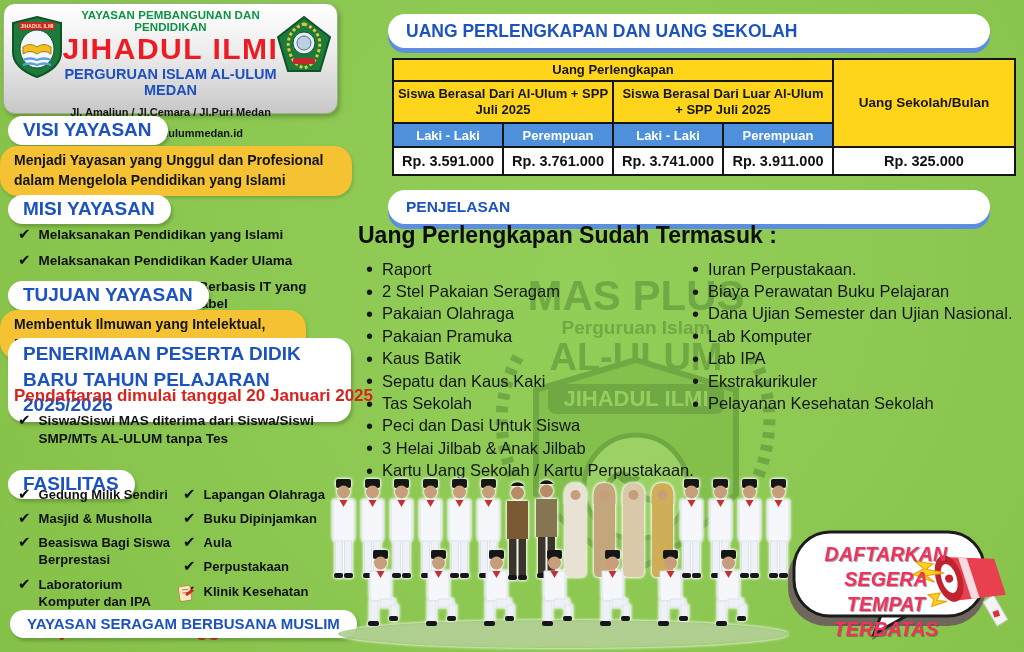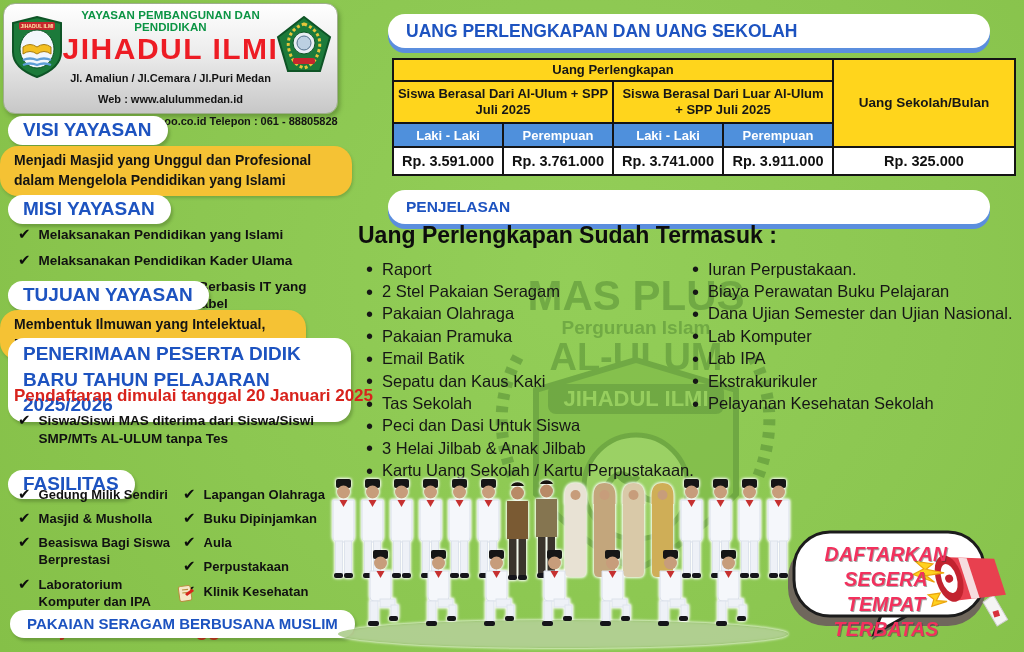--- a/index.html
+++ b/index.html
@@ -89,35 +89,36 @@
       <rect x="8" y="6" width="36" height="8" rx="2" fill="#c6262c"></rect>
       <text x="26" y="12" font-size="5" fill="#ffe9a8" text-anchor="middle" font-weight="bold">JIHADUL ILMI</text>
       <ellipse cx="26" cy="33" rx="17" ry="19" fill="#f2f7fb" stroke="#0e5426"></ellipse>
       <path d="M12,31 Q19,26 26,31 Q33,26 40,31 V38 Q33,33 26,38 Q19,33 12,38 Z" fill="#f3c022" stroke="#a87d10"></path>
       <path d="M12,44 Q19,41 26,44 Q33,41 40,44" stroke="#5e9fd6" fill="none" stroke-width="2.4"></path>
       <path d="M12,49 Q19,46 26,49 Q33,46 40,49" stroke="#5e9fd6" fill="none" stroke-width="2.4"></path>
     </svg>
     <div class="header-text">
       <div class="h-foundation">YAYASAN PEMBANGUNAN DAN PENDIDIKAN</div>
       <div class="h-name">JIHADUL ILMI</div>
+      <div class="h-school">PERGURUAN ISLAM AL-ULUM MEDAN</div>
       <div class="h-addr">Jl. Amaliun / Jl.Cemara / Jl.Puri Medan</div>
       <div class="h-addr">Web : www.alulummedan.id</div>
       <div class="h-addr">Email : alulum@yahoo.co.id Telepon : 061 - 88805828</div>
     </div>
     <svg class="logo right" width="56" height="62" viewBox="0 0 56 62">
       <path d="M28,1 L54,21 L44,55 H12 L2,21 Z" fill="#1c7a3a" stroke="#0e5426" stroke-width="2"></path>
       <path d="M28,8 C40,12 46,22 43,34 C40,46 34,50 28,52 C22,50 16,46 13,34 C10,22 16,12 28,8 Z" fill="none" stroke="#e7c63a" stroke-width="3" stroke-dasharray="3 2.4"></path>
       <circle cx="28" cy="27" r="11" fill="#e9eef4" stroke="#0e5426"></circle>
       <circle cx="28" cy="27" r="7" fill="#bcd0e2" stroke="#53718c"></circle>
       <rect x="17" y="42" width="22" height="6" rx="2" fill="#c6262c"></rect>
     </svg>
   </header>
 
   <div class="title-pill" style="left:8px;top:116px;">VISI YAYASAN</div>
-  <div class="yellow-pill" style="left:0;top:146px;width:326px;">Menjadi Masjid yang Unggul dan Profesional dalam Mengelola Pendidikan yang Islami</div>
+  <div class="yellow-pill" style="left:0;top:146px;width:326px;">Menjadi Yayasan yang Unggul dan Profesional dalam Mengelola Pendidikan yang Islami</div>
 
   <div class="title-pill" style="left:8px;top:195px;">MISI YAYASAN</div>
   <ul class="check-list" style="left:18px;top:226px;width:318px;">
     <li>
         <span>Melaksanakan Pendidikan yang Islami</span>
       </li>
     <li>
         <span>Melaksanakan Pendidikan Kader Ulama</span>
       </li>
     <li>
@@ -171,21 +172,21 @@
 
   <div class="red-note" style="left:18px;top:584px;font-size:20px;display:flex;align-items:center;gap:16px;flex-direction:column;">
     <svg width="18" height="18" viewBox="0 0 18 18">
       <rect x="2" y="2" width="12" height="15" rx="2" fill="#f6e7c8" stroke="#b98d3e" transform="rotate(-8 8 9)"></rect>
       <line x1="5" y1="6" x2="11" y2="5.3" stroke="#b98d3e" stroke-width="1.2"></line>
       <line x1="5.3" y1="9" x2="11.3" y2="8.3" stroke="#b98d3e" stroke-width="1.2"></line>
       <path d="M10,12 L17,7 L15,4.7 L8,10 Z" fill="#d8231c"></path>
     </svg>
     <span>Belajar dimulai tanggal 14 Juli 2025</span>
   </div>
-  <div class="white-pill" style="left:10px;top:610px;">PAKAIAN SERAGAM BERBUSANA MUSLIM</div>
+  <div class="white-pill" style="left:10px;top:610px;">YAYASAN SERAGAM BERBUSANA MUSLIM</div>
 
   <div class="section-banner" style="top:14px;">UANG PERLENGKAPAN DAN UANG SEKOLAH</div>
 
   <table class="fees-table">
     <colgroup>
       <col style="width:110px">
         <col style="width:110px">
         <col style="width:110px">
         <col style="width:110px">
         <col style="width:182px">
@@ -240,21 +241,21 @@
     <li>
         <span>2 Stel Pakaian Seragam</span>
       </li>
     <li>
         <span>Pakaian Olahraga</span>
       </li>
     <li>
         <span>Pakaian Pramuka</span>
       </li>
     <li>
-        <span>Email Batik</span>
+        <span>Kaus Batik</span>
       </li>
     <li>
         <span>Sepatu dan Kaus Kaki</span>
       </li>
     <li>
         <span>Tas Sekolah</span>
       </li>
     <li>
         <span>Peci dan Dasi Untuk Siswa</span>
       </li>

